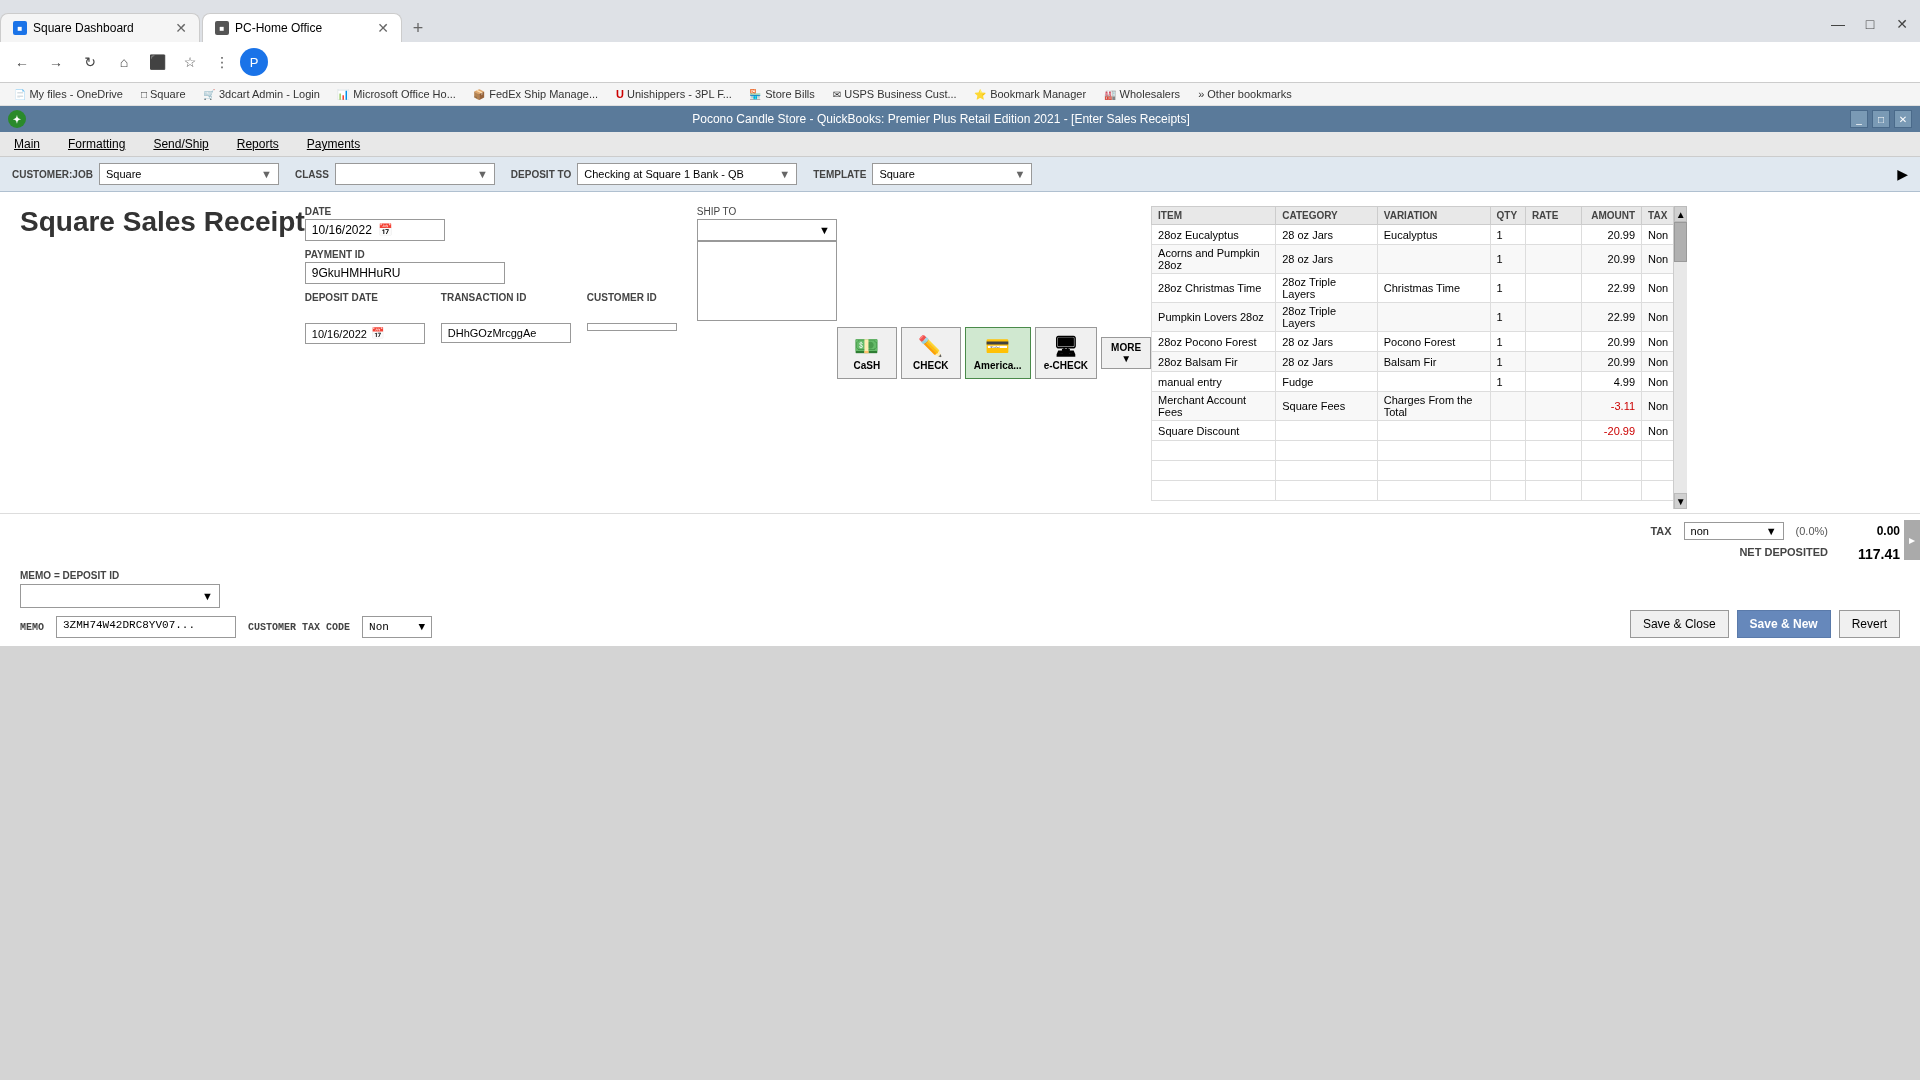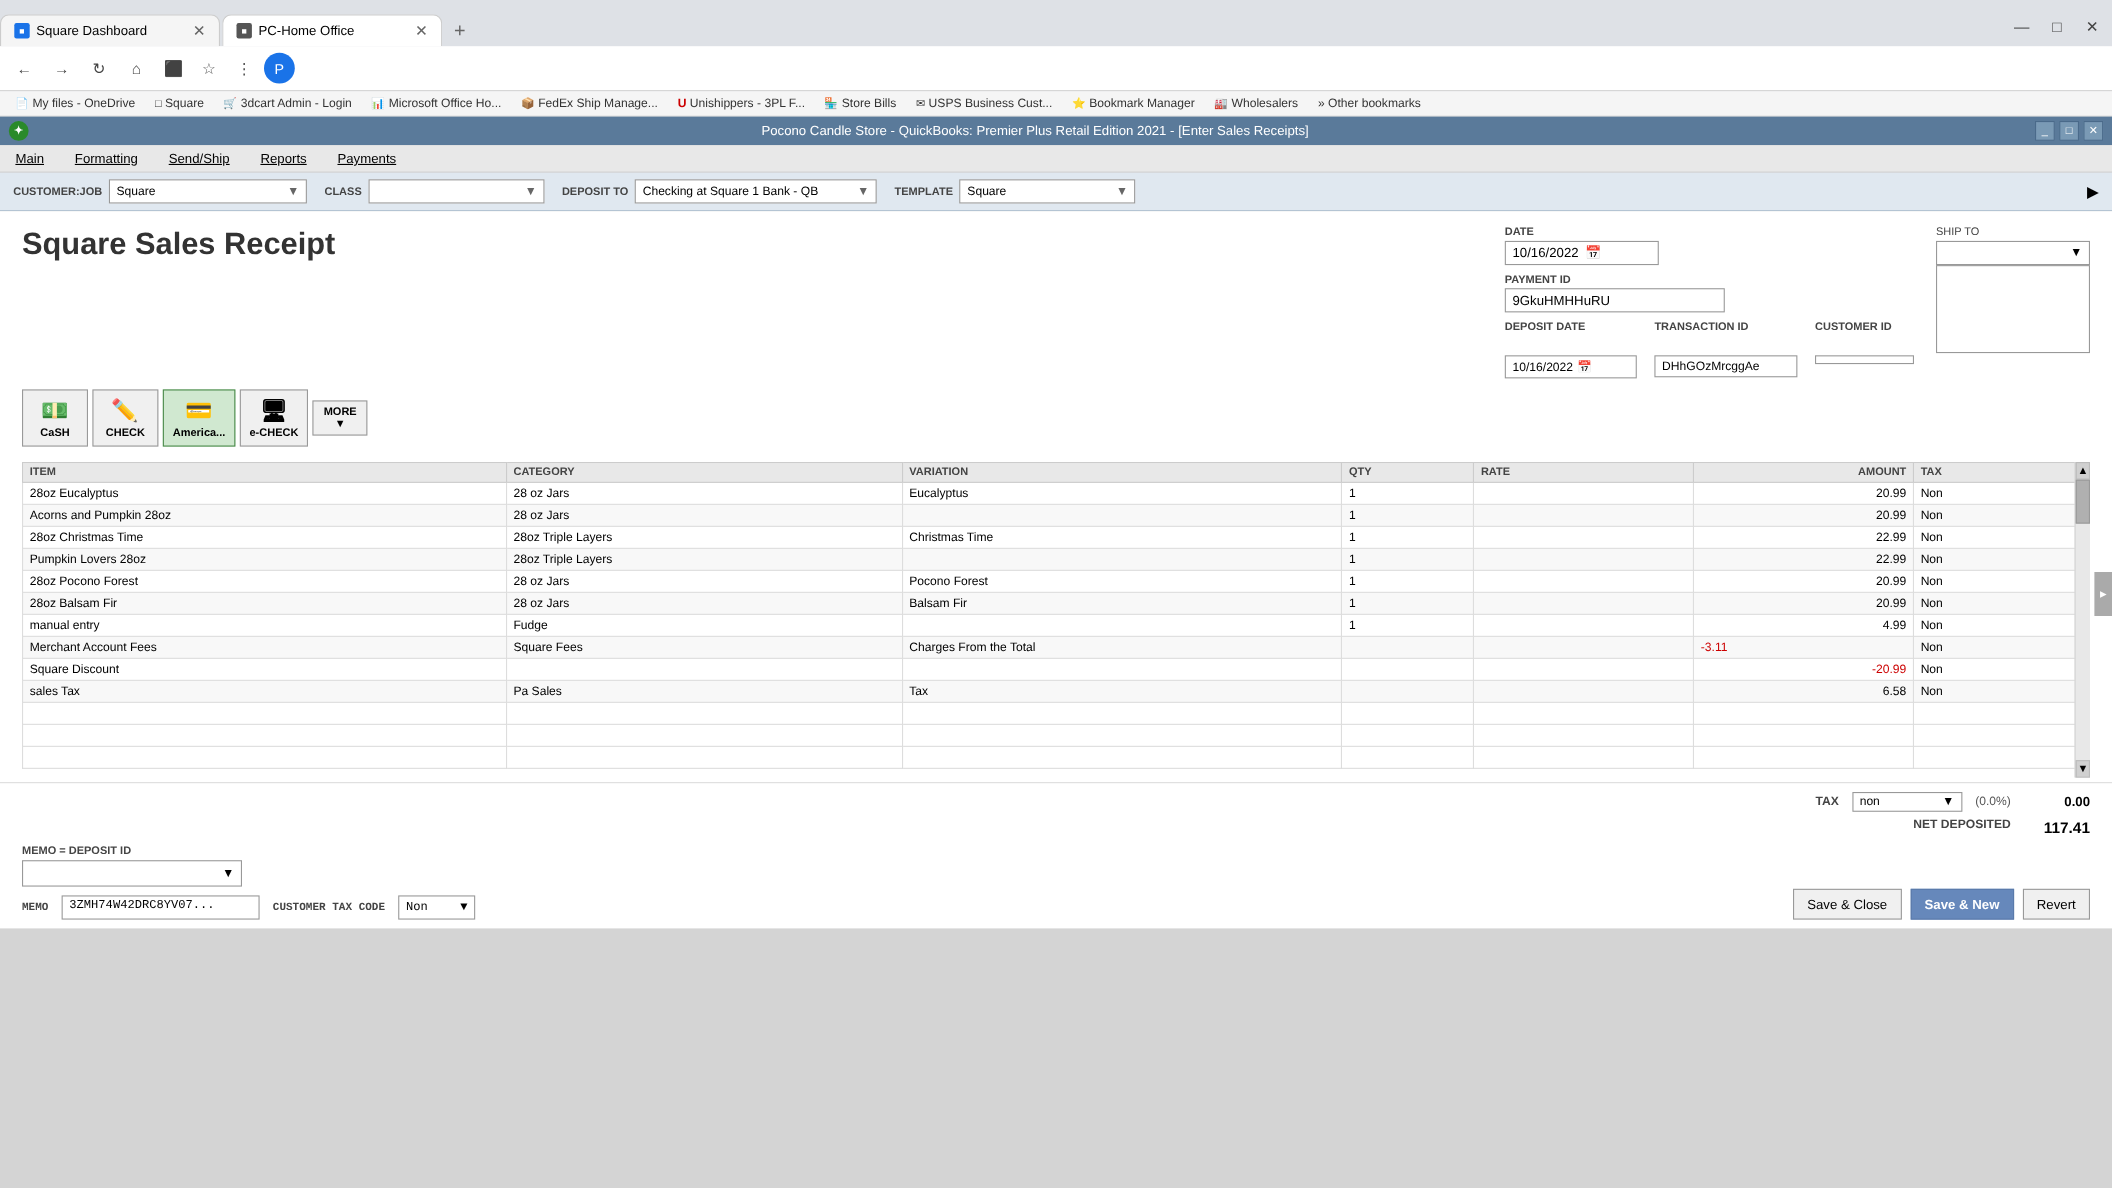--- a/index.html
+++ b/index.html
@@ -247,21 +247,21 @@
       <div class="form-input-select" style="min-width:160px;">
         <span>Square</span>
         <span class="arrow">▼</span>
       </div>
     </div>
     <div style="flex:1;text-align:right;">
       <span style="font-size:14px;cursor:pointer;">▶</span>
     </div>
   </div>
 
-  <div style="background:white; padding: 14px 20px 0 20px; display:flex; flex-direction:column;">
+  <div style="background:white; padding: 14px 20px 0 20px; display:flex; flex-direction:row;">
 
     <div style="display:flex; justify-content:space-between; align-items:flex-start; margin-bottom:10px;">
       <h1 class="receipt-title">Square Sales Receipt</h1>
 
       <div style="display:flex; gap:20px;">
 
         <div>
           <div class="date-section">
             <div class="date-label">DATE</div>
             <div class="date-input">
@@ -410,39 +410,30 @@
       <td style="text-align:right;"></td>
       <td style="text-align:right;">4.99</td>
       <td>Non</td>
     </tr>
             <tr>
       <td>Merchant Account Fees</td>
       <td>Square Fees</td>
       <td>Charges From the Total</td>
       <td></td>
       <td style="text-align:right;"></td>
-      <td style="color:#cc0000;">-3.11</td>
+      <td style="text-align:right;color:#cc0000;">-3.11</td>
       <td>Non</td>
     </tr>
             <tr>
       <td>Square Discount</td>
       <td></td>
       <td></td>
       <td></td>
       <td style="text-align:right;"></td>
       <td style="text-align:right;color:#cc0000;">-20.99</td>
-      <td>Non</td>
-    </tr>
-            <tr>
-      <td>sales Tax</td>
-      <td>Pa Sales</td>
-      <td>Tax</td>
-      <td></td>
-      <td style="text-align:right;"></td>
-      <td style="text-align:right;">6.58</td>
       <td>Non</td>
     </tr>
             <tr class="empty-row">
               <td></td>
               <td></td>
               <td></td>
               <td></td>
               <td></td>
               <td></td>
               <td></td>

